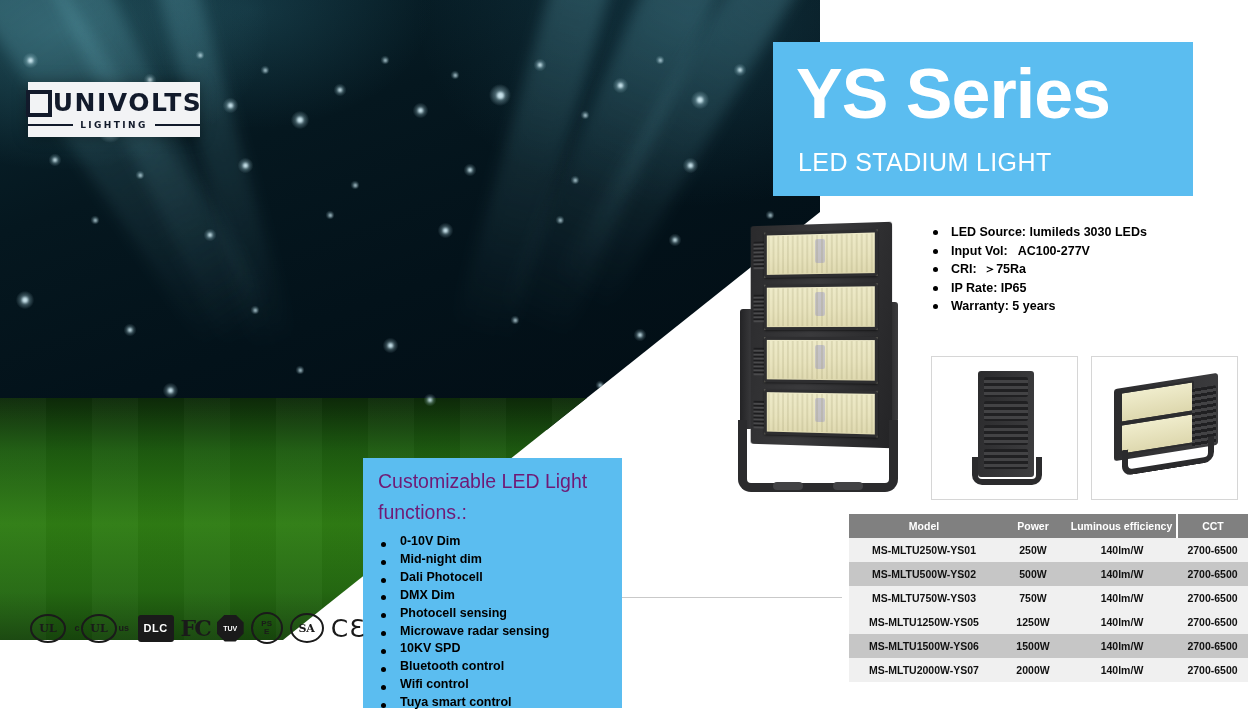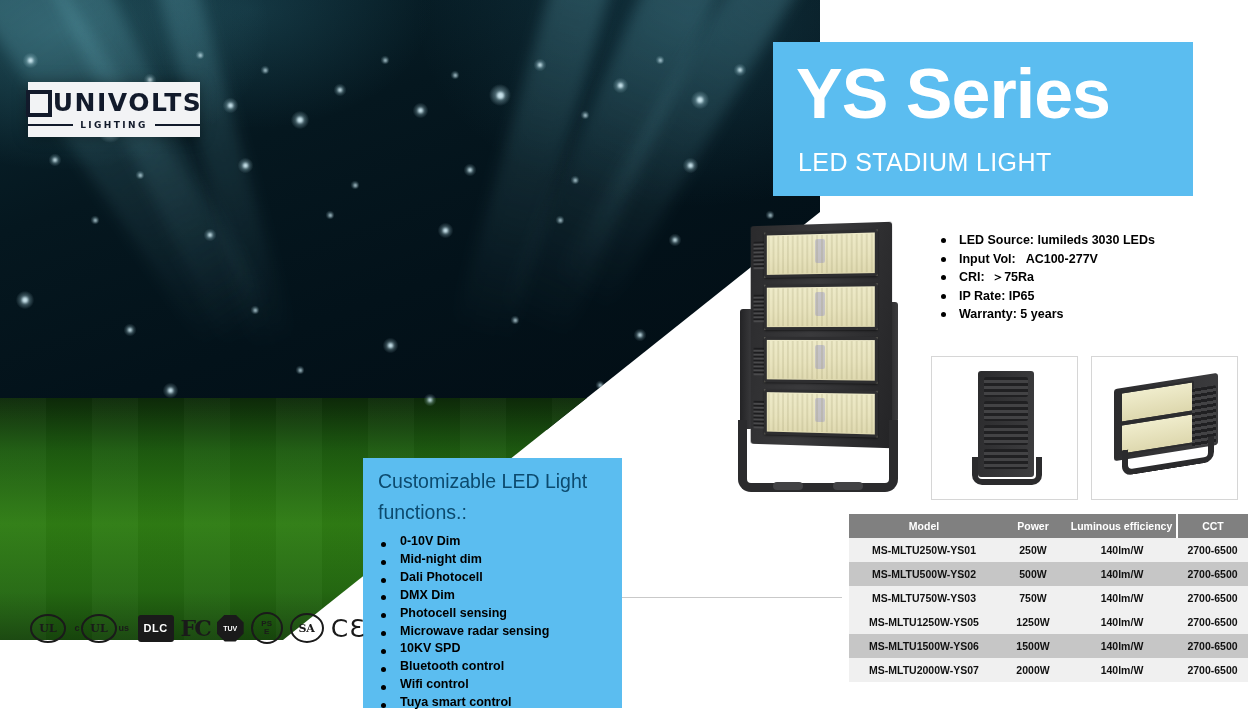--- a/index.html
+++ b/index.html
@@ -53,21 +53,21 @@
   
   .titleblock{position:absolute;left:773px;top:42px;width:420px;height:154px;background:#5bbdf0;}
   .title-main{position:absolute;left:23px;top:10px;font-size:70px;font-weight:700;color:#fff;
               letter-spacing:-1px;line-height:84px;}
   .title-sub{position:absolute;left:25px;top:106px;font-size:25px;color:#fff;font-weight:300;
              letter-spacing:.4px;}
 
   
   .specs{position:absolute;left:933px;top:224px;}
   .specs li{list-style:none;display:flex;align-items:flex-start;margin-bottom:2.5px;}
-  .specs ul{margin:8px;padding:0;}
+  .specs ul{margin:0;padding:0;}
   .dot{width:5px;height:5px;border-radius:50%;background:#000;margin:6px 13px 0 0;flex:none;}
   .spec-tx{font-size:12.5px;font-weight:700;color:#000;line-height:16px;white-space:pre;}
   .deg{font-size:8px;vertical-align:super;}
 
   
   .hero{position:absolute;left:726px;top:224px;width:180px;height:285px;}
   .hero-body{position:absolute;left:22px;top:0;width:144px;height:222px;
              background:linear-gradient(100deg,#2a2a2c 0%,#3a3a3c 45%,#242426 100%);
              border-radius:3px;transform:perspective(700px) rotateY(-11deg);}
   .mod{position:absolute;left:14px;width:116px;height:46px;border-radius:2px;
@@ -92,21 +92,21 @@
   
   .thumbs{position:absolute;left:931px;top:356px;display:flex;gap:13px;}
   .thumb{width:145px;height:142px;background:#fff;border:1px solid #d6d6d6;position:relative;overflow:hidden;}
   .t-body{position:absolute;background:linear-gradient(100deg,#2b2b2d,#3d3d3f);border-radius:3px;}
   .t-panel{position:absolute;background:linear-gradient(178deg,#f0edcd,#ddd7ad);border:2px solid #2c2c2e;border-radius:2px;}
   .t-rear{position:absolute;background:repeating-linear-gradient(to bottom,#202022 0 3px,#434345 3px 6px);border-radius:2px;}
   .t-yoke{position:absolute;border:6px solid #2b2b2d;border-top:none;border-radius:0 0 10px 10px;box-sizing:border-box;}
 
   
   .funcs{position:absolute;left:363px;top:458px;width:259px;height:250px;background:#5bbdf0;}
-  .funcs h3{margin:0;position:absolute;left:15px;top:8px;width:232px;font-size:19.5px;color:#0c4a6e;
+  .funcs h3{margin:0;position:absolute;left:15px;top:8px;width:232px;font-size:19.5px;color:#701a75;
             font-weight:300;line-height:31px;}
   .funcs ul{margin:0;padding:0;position:absolute;left:18px;top:75px;}
   .funcs li{list-style:none;display:flex;align-items:center;margin-bottom:1.5px;}
   .funcs .dot{width:5px;height:5px;background:#000;margin:6px 14px 0 0;}
   .funcs .fx{font-size:12.5px;font-weight:700;color:#000;line-height:16.4px;}
 
   
   .certs{position:absolute;left:30px;top:612px;display:flex;align-items:center;gap:7px;}
   .cert{color:#1a1a1a;display:flex;align-items:center;}
   .c-oval{width:32px;height:25px;border:2.4px solid #1a1a1a;border-radius:50%;

